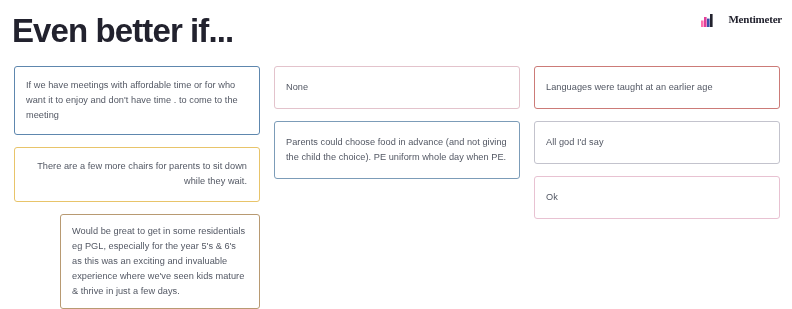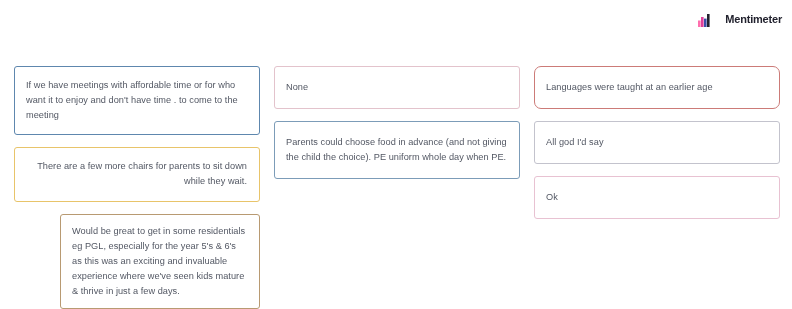--- a/index.html
+++ b/index.html
@@ -39,20 +39,21 @@
     color: #22222e;
     white-space: nowrap;
   }
 
   .brand {
     position: absolute;
     right: 10px;
     top: 13px;
     display: flex;
     gap: 14px;
+    font-family: Liberation Serif, serif;
   }
 
   .brand-mark {
     display: block;
     width: 13px;
     height: 13px;
   }
 
   .brand-name {
     font-size: 11px;
@@ -101,35 +102,36 @@
     word-break: break-word;
   }
 
   
   .c-blue   { border-color: #5e87ae; }
   .c-yellow { border-color: #e8c46a; text-align: right; }
   .c-brown  { border-color: #b89a72; margin-left: 46px; }
   .c-pink   { border-color: #e3c3cc; }
   .c-teal   { border-color: #86c6bb; }
   .c-steel  { border-color: #7c9cb8; }
-  .c-red    { border-color: #cc7b78; border-radius: 7px; }
+  .c-red    { border-color: #cc7b78; }
   .c-gray   { border-color: #c3c3cd; }
   .c-mauve  { border-color: #e8c2d2; }
 
   
   .h-two  { min-height: 48px; }
   .h-one  { min-height: 42px; }
   .h-four { min-height: 76px; }
 </style>
 </head>
 <body>
 
 <div class="page">
 
   <div class="header">
+    <div class="page-title">Even better if...</div>
 
     <div class="brand">
       <span class="brand-mark">
         <svg width="13" height="13" viewBox="0 0 13 13" xmlns="http://www.w3.org/2000/svg">
           <rect x="0" y="6.5" width="2.6" height="6.5" fill="#ff6fae"></rect>
           <rect x="3.0" y="3.0" width="2.6" height="10" fill="#e0409a"></rect>
           <rect x="6.0" y="4.6" width="2.6" height="8.4" fill="#3c4ea8"></rect>
           <rect x="9.0" y="0" width="2.6" height="13" fill="#22222e"></rect>
         </svg>
       </span>

